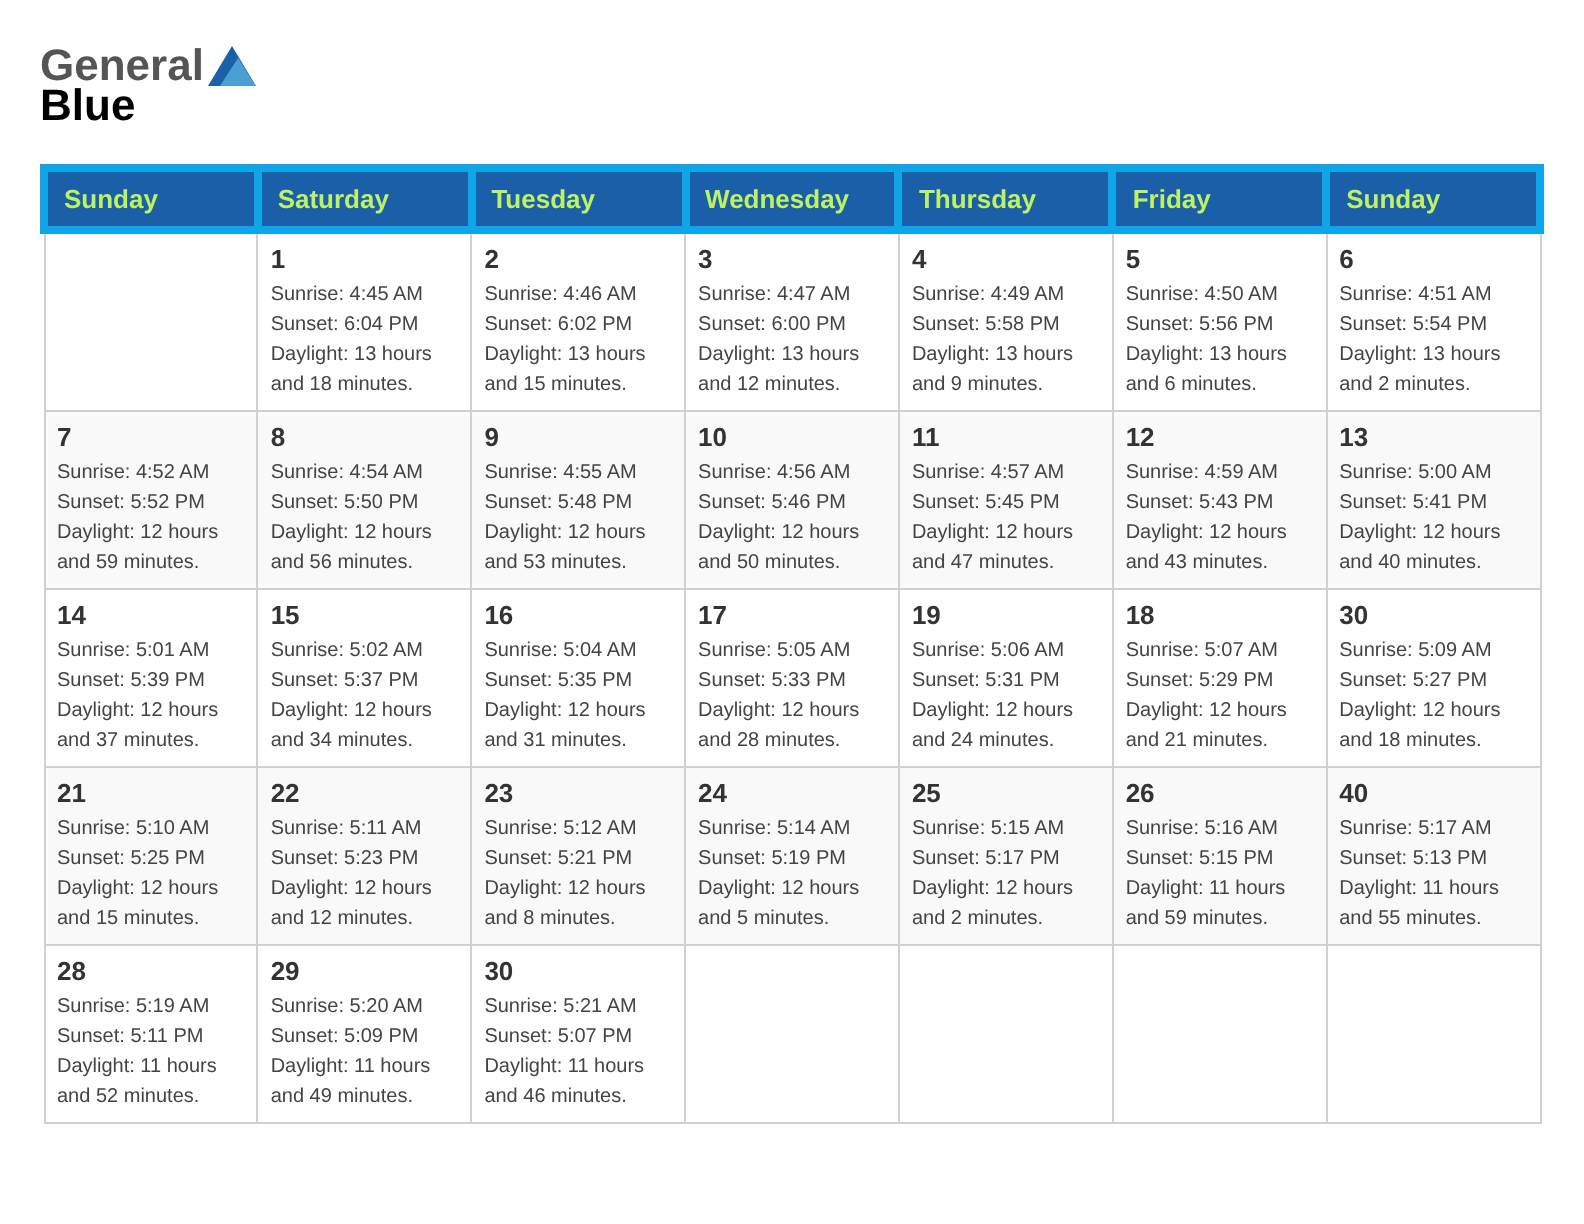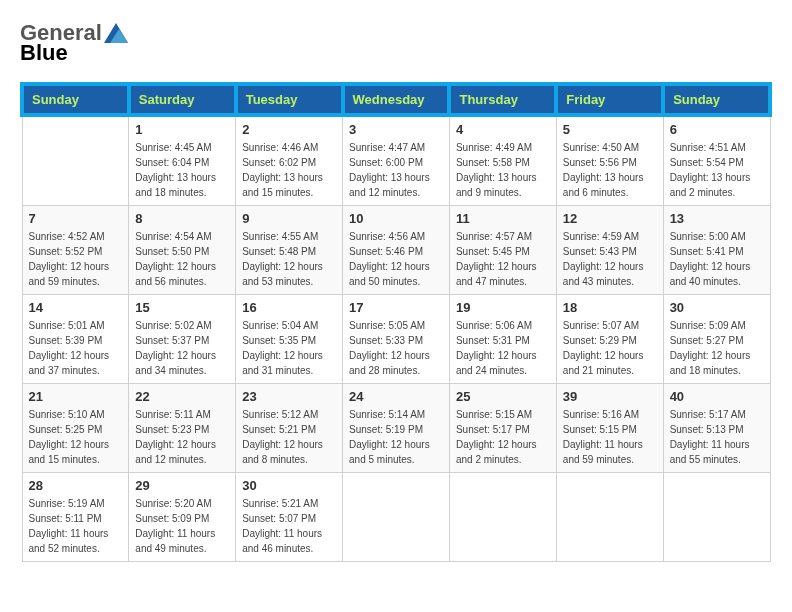--- a/index.html
+++ b/index.html
@@ -221,21 +221,21 @@
         </td>
         <td>
           <div class="day-number">24</div>
           <div class="day-info">Sunrise: 5:14 AM<br>Sunset: 5:19 PM<br>Daylight: 12 hours and 5 minutes.</div>
         </td>
         <td>
           <div class="day-number">25</div>
           <div class="day-info">Sunrise: 5:15 AM<br>Sunset: 5:17 PM<br>Daylight: 12 hours and 2 minutes.</div>
         </td>
         <td>
-          <div class="day-number">39</div>
+          <div class="day-number">26</div>
           <div class="day-info">Sunrise: 5:16 AM<br>Sunset: 5:15 PM<br>Daylight: 11 hours and 59 minutes.</div>
         </td>
         <td>
           <div class="day-number">40</div>
           <div class="day-info">Sunrise: 5:17 AM<br>Sunset: 5:13 PM<br>Daylight: 11 hours and 55 minutes.</div>
         </td>
       </tr>
       <tr>
         <td>
           <div class="day-number">28</div>

